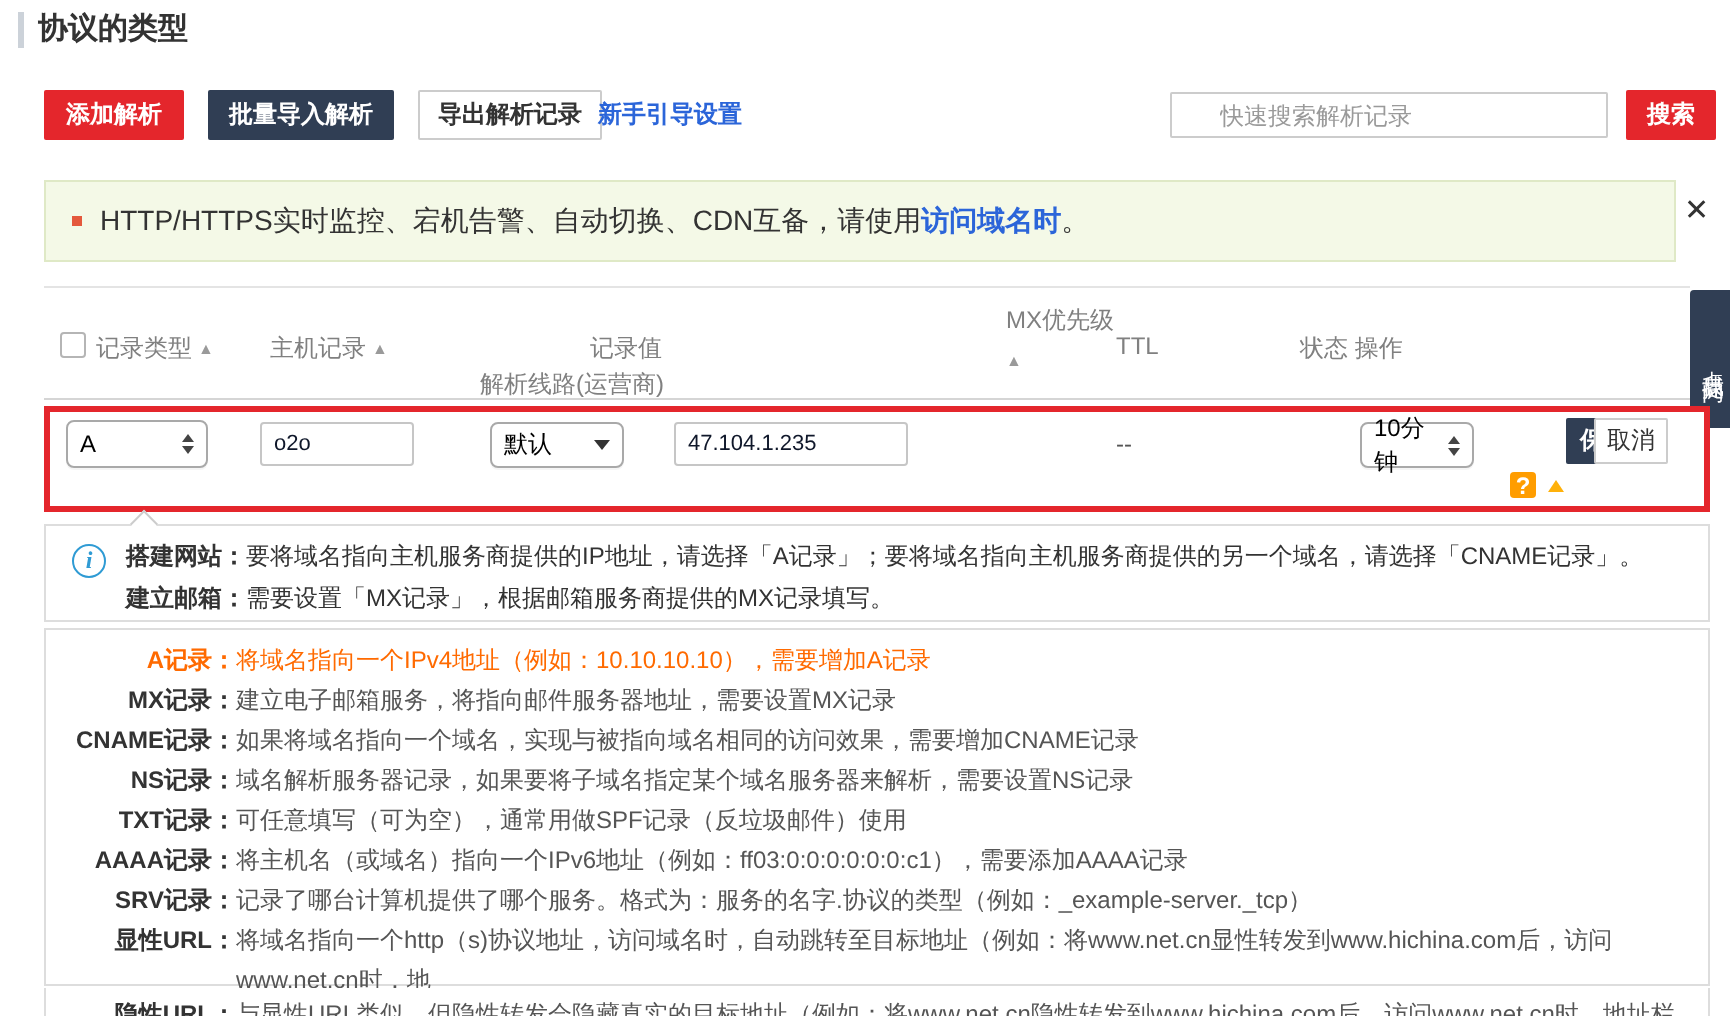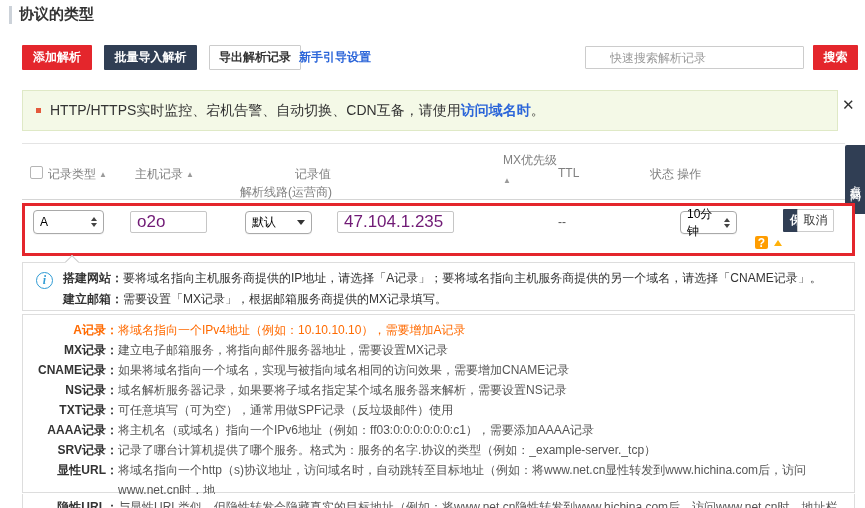--- a/index.html
+++ b/index.html
@@ -59,21 +59,21 @@
   #edit-row .fld { position:absolute; font-size:12px; }
   .sel { background:#fff; border:1px solid #a9a9a9; border-radius:4px; display:flex;
     align-items:center; padding:0 6px; cursor:pointer; box-shadow:0 1px 0 rgba(0,0,0,.04); }
   .sel .lbl { flex:1; color:#000; }
   .stepper { display:flex; flex-direction:column; gap:2px; margin-left:4px; }
   .stepper i { width:0; height:0; border-left:3.5px solid transparent; border-right:3.5px solid transparent; }
   .stepper .up { border-bottom:4px solid #444; }
   .stepper .dn { border-top:4px solid #444; }
   .caret-dn { width:0; height:0; border-left:4px solid transparent; border-right:4px solid transparent;
     border-top:5px solid #333; margin-left:4px; }
-  .inp { border:1px solid #c6c6c6; border-radius:2px; padding:0 6px; font-size:17px; color:#701a75;
+  .inp { border:1px solid #c6c6c6; border-radius:2px; padding:0 6px; font-size:11px; color:#0f172a;
     outline:none; width:100%; height:100%; }
   #f-type { left:8px; top:4px; width:71px; height:24px; }
   #f-host { left:105px; top:5px; width:77px; height:22px; }
   #f-line { left:220px; top:5px; width:67px; height:23px; }
   #f-value { left:312px; top:5px; width:117px; height:22px; }
   #f-mx { left:533px; top:9px; color:#555; }
   #f-ttl { left:643px; top:5px; width:57px; height:23px;margin-left:12px; }
   #f-save { left:730px; top:3px; width:38px; height:23px; background:#303e54; color:#fff;
     display:flex; align-items:center; justify-content:center; font-weight:bold; cursor:pointer; border-radius:1px;margin-left:28px;}
   #f-cancel { left:772px; top:3px; width:37px; height:23px; background:#fff; border:1px solid #ccc;

